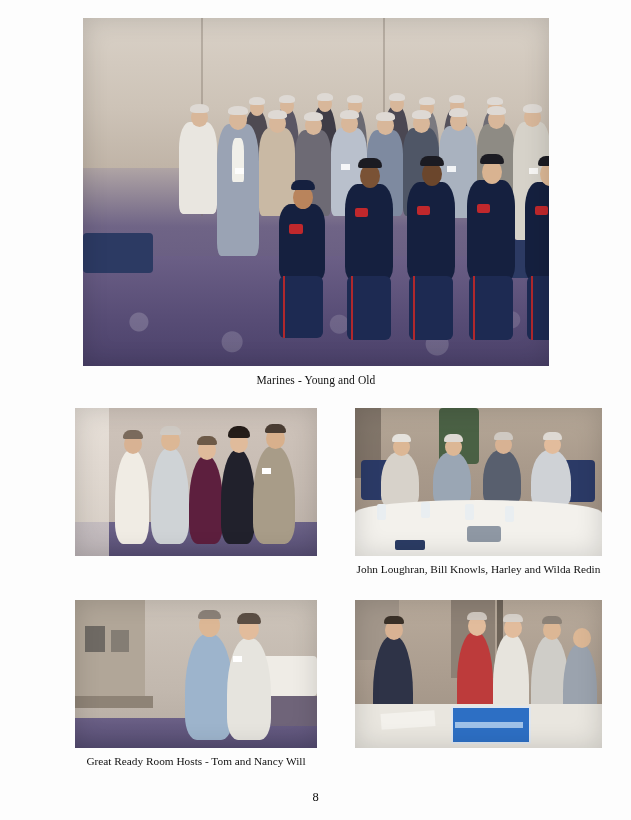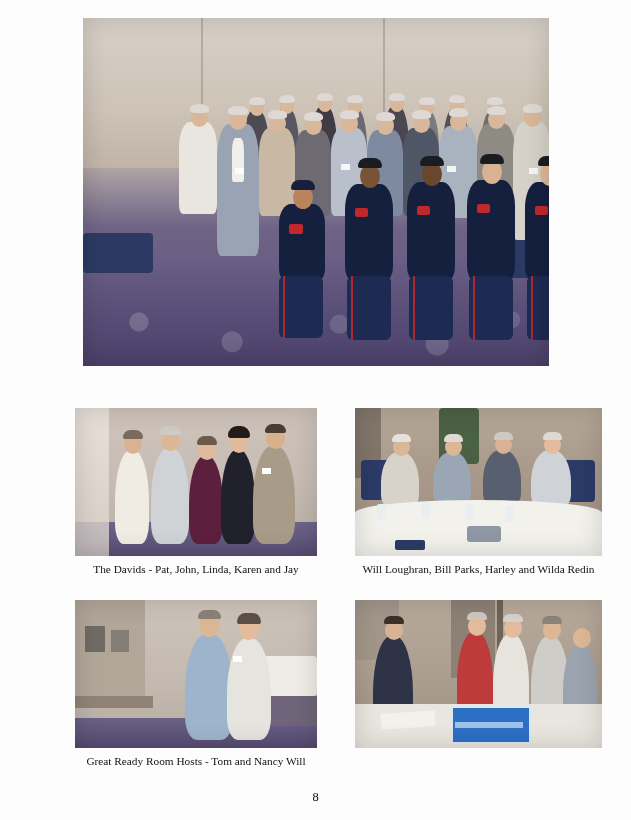--- a/index.html
+++ b/index.html
@@ -246,20 +246,21 @@
 
       <div class="marine-body" style="left:442px; top:164px; width:48px; height:98px;"></div>
       <div class="head" style="left:457px; top:144px; width:20px; height:24px; background:#dcb896;"></div>
       <div style="position:absolute; left:455px; top:138px; width:24px; height:10px; background:#1b1b22; border-radius:8px 8px 2px 2px;"></div>
       <div class="marine-trouser" style="left:444px; top:258px; width:44px; height:64px;"></div>
       <div class="marine-stripe" style="left:448px; top:258px; height:64px;"></div>
       <div style="position:absolute; left:452px; top:188px; width:13px; height:9px; background:#c0282c; border-radius:2px;"></div>
 
       <div class="vignette"></div>
     </div>
+    <div class="caption">Marines - Young and Old</div>
   </div>
 
   <div class="row row-mid">
 
     <div class="cell-left">
       <div class="photo-sm">
         <div class="sm-wall" style="background:linear-gradient(180deg,#cfc4bb 0%, #c6bbb2 55%, #b9aea6 100%);"></div>
         <div style="position:absolute; left:0; right:0; bottom:0; height:34px; background:linear-gradient(180deg,#6d6489,#574e74);"></div>
         <div style="position:absolute; left:0; top:0; width:34px; bottom:0; background:linear-gradient(180deg,#efe9e2,#ded6cd); opacity:.75;"></div>
 
@@ -279,21 +280,20 @@
         <div class="round" style="left:155px; top:24px; width:18px; height:21px; background:#e0bb9b;"></div>
         <div style="position:absolute; left:153px; top:18px; width:22px; height:12px; background:#241c18; border-radius:10px 10px 3px 3px;"></div>
 
         <div class="blob" style="left:178px; top:38px; width:42px; height:98px; background:#a89c88;"></div>
         <div class="round" style="left:191px; top:20px; width:19px; height:21px; background:#d8b08c;"></div>
         <div style="position:absolute; left:190px; top:16px; width:21px; height:9px; background:#4a3d33; border-radius:9px 9px 2px 2px;"></div>
         <div style="position:absolute; left:187px; top:60px; width:9px; height:6px; background:#fff;"></div>
 
         <div class="vignette"></div>
       </div>
-      <div class="cap-sm">The Davids - Pat, John, Linda, Karen and Jay</div>
     </div>
 
     <div class="cell-right">
       <div class="photo-sm">
         <div class="sm-wall" style="background:linear-gradient(180deg,#b6a898 0%, #a99a8b 40%, #9c8d80 100%);"></div>
         <div style="position:absolute; left:84px; top:0; width:40px; height:56px; background:#3f5a3c; border-radius:4px; opacity:.9;"></div>
         <div style="position:absolute; left:0; top:0; width:26px; height:70px; background:#6e6358; opacity:.7;"></div>
 
         <div class="chairback" style="left:6px; top:52px; width:30px; height:40px;"></div>
         <div class="chairback" style="left:208px; top:52px; width:32px; height:42px;"></div>
@@ -316,21 +316,21 @@
 
         <div class="tablecloth" style="left:0; right:0; bottom:0; height:56px; border-radius:60% 60% 0 0 / 28% 28% 0 0;"></div>
         <div style="position:absolute; left:22px; bottom:36px; width:9px; height:16px; background:#e9eef1; border-radius:2px;"></div>
         <div style="position:absolute; left:66px; bottom:38px; width:9px; height:16px; background:#e9eef1; border-radius:2px;"></div>
         <div style="position:absolute; left:110px; bottom:36px; width:9px; height:16px; background:#e9eef1; border-radius:2px;"></div>
         <div style="position:absolute; left:150px; bottom:34px; width:9px; height:16px; background:#e9eef1; border-radius:2px;"></div>
         <div style="position:absolute; left:112px; bottom:14px; width:34px; height:16px; background:#8f98a4; border-radius:3px;"></div>
         <div style="position:absolute; left:40px; bottom:6px; width:30px; height:10px; background:#2b3c64; border-radius:2px;"></div>
         <div class="vignette"></div>
       </div>
-      <div class="cap-sm">Will Loughran, Bill Parks, Harley and Wilda Redin</div>
+      <div class="cap-sm">John Loughran, Bill Knowls, Harley and Wilda Redin</div>
     </div>
   </div>
 
   <div class="row row-bot">
 
     <div class="cell-left">
       <div class="photo-sm">
         <div class="sm-wall" style="background:linear-gradient(180deg,#cdc4ba 0%, #c2b8ae 60%, #b4aaa0 100%);"></div>
         <div style="position:absolute; left:0; top:0; width:70px; height:96px; background:#b1a698;"></div>
         <div style="position:absolute; left:10px; top:26px; width:20px; height:26px; background:#6f6a64;"></div>

